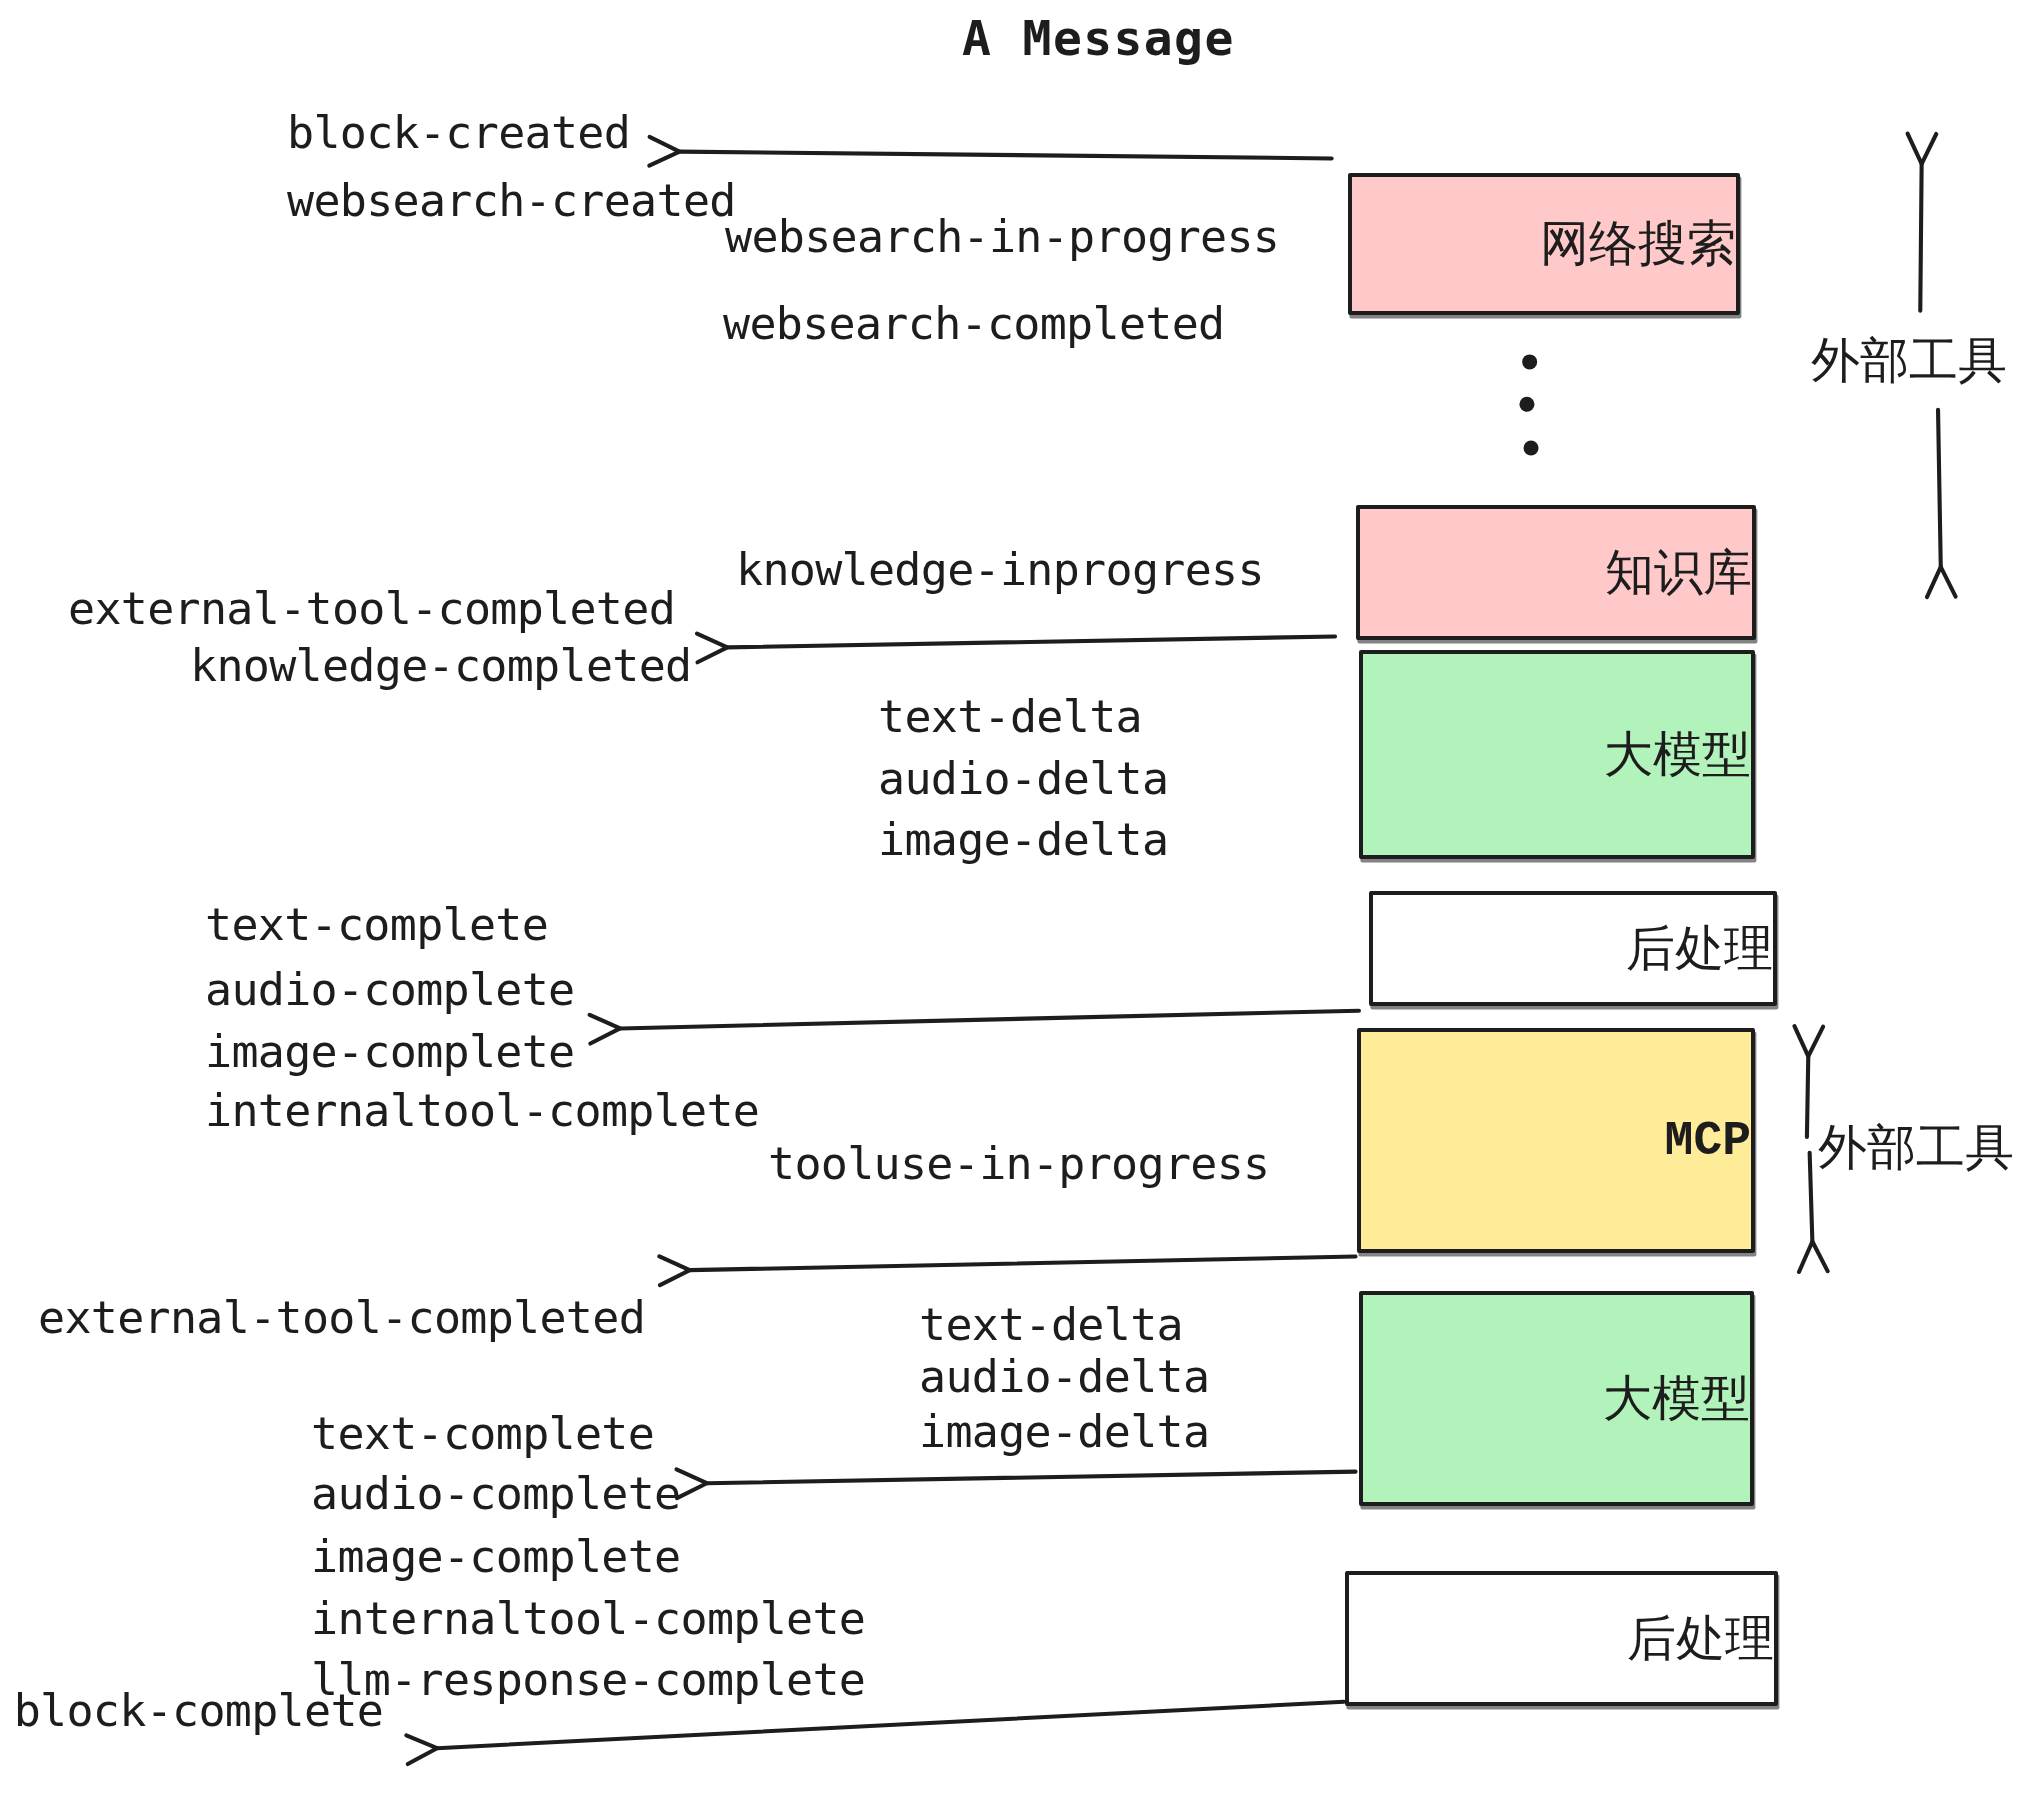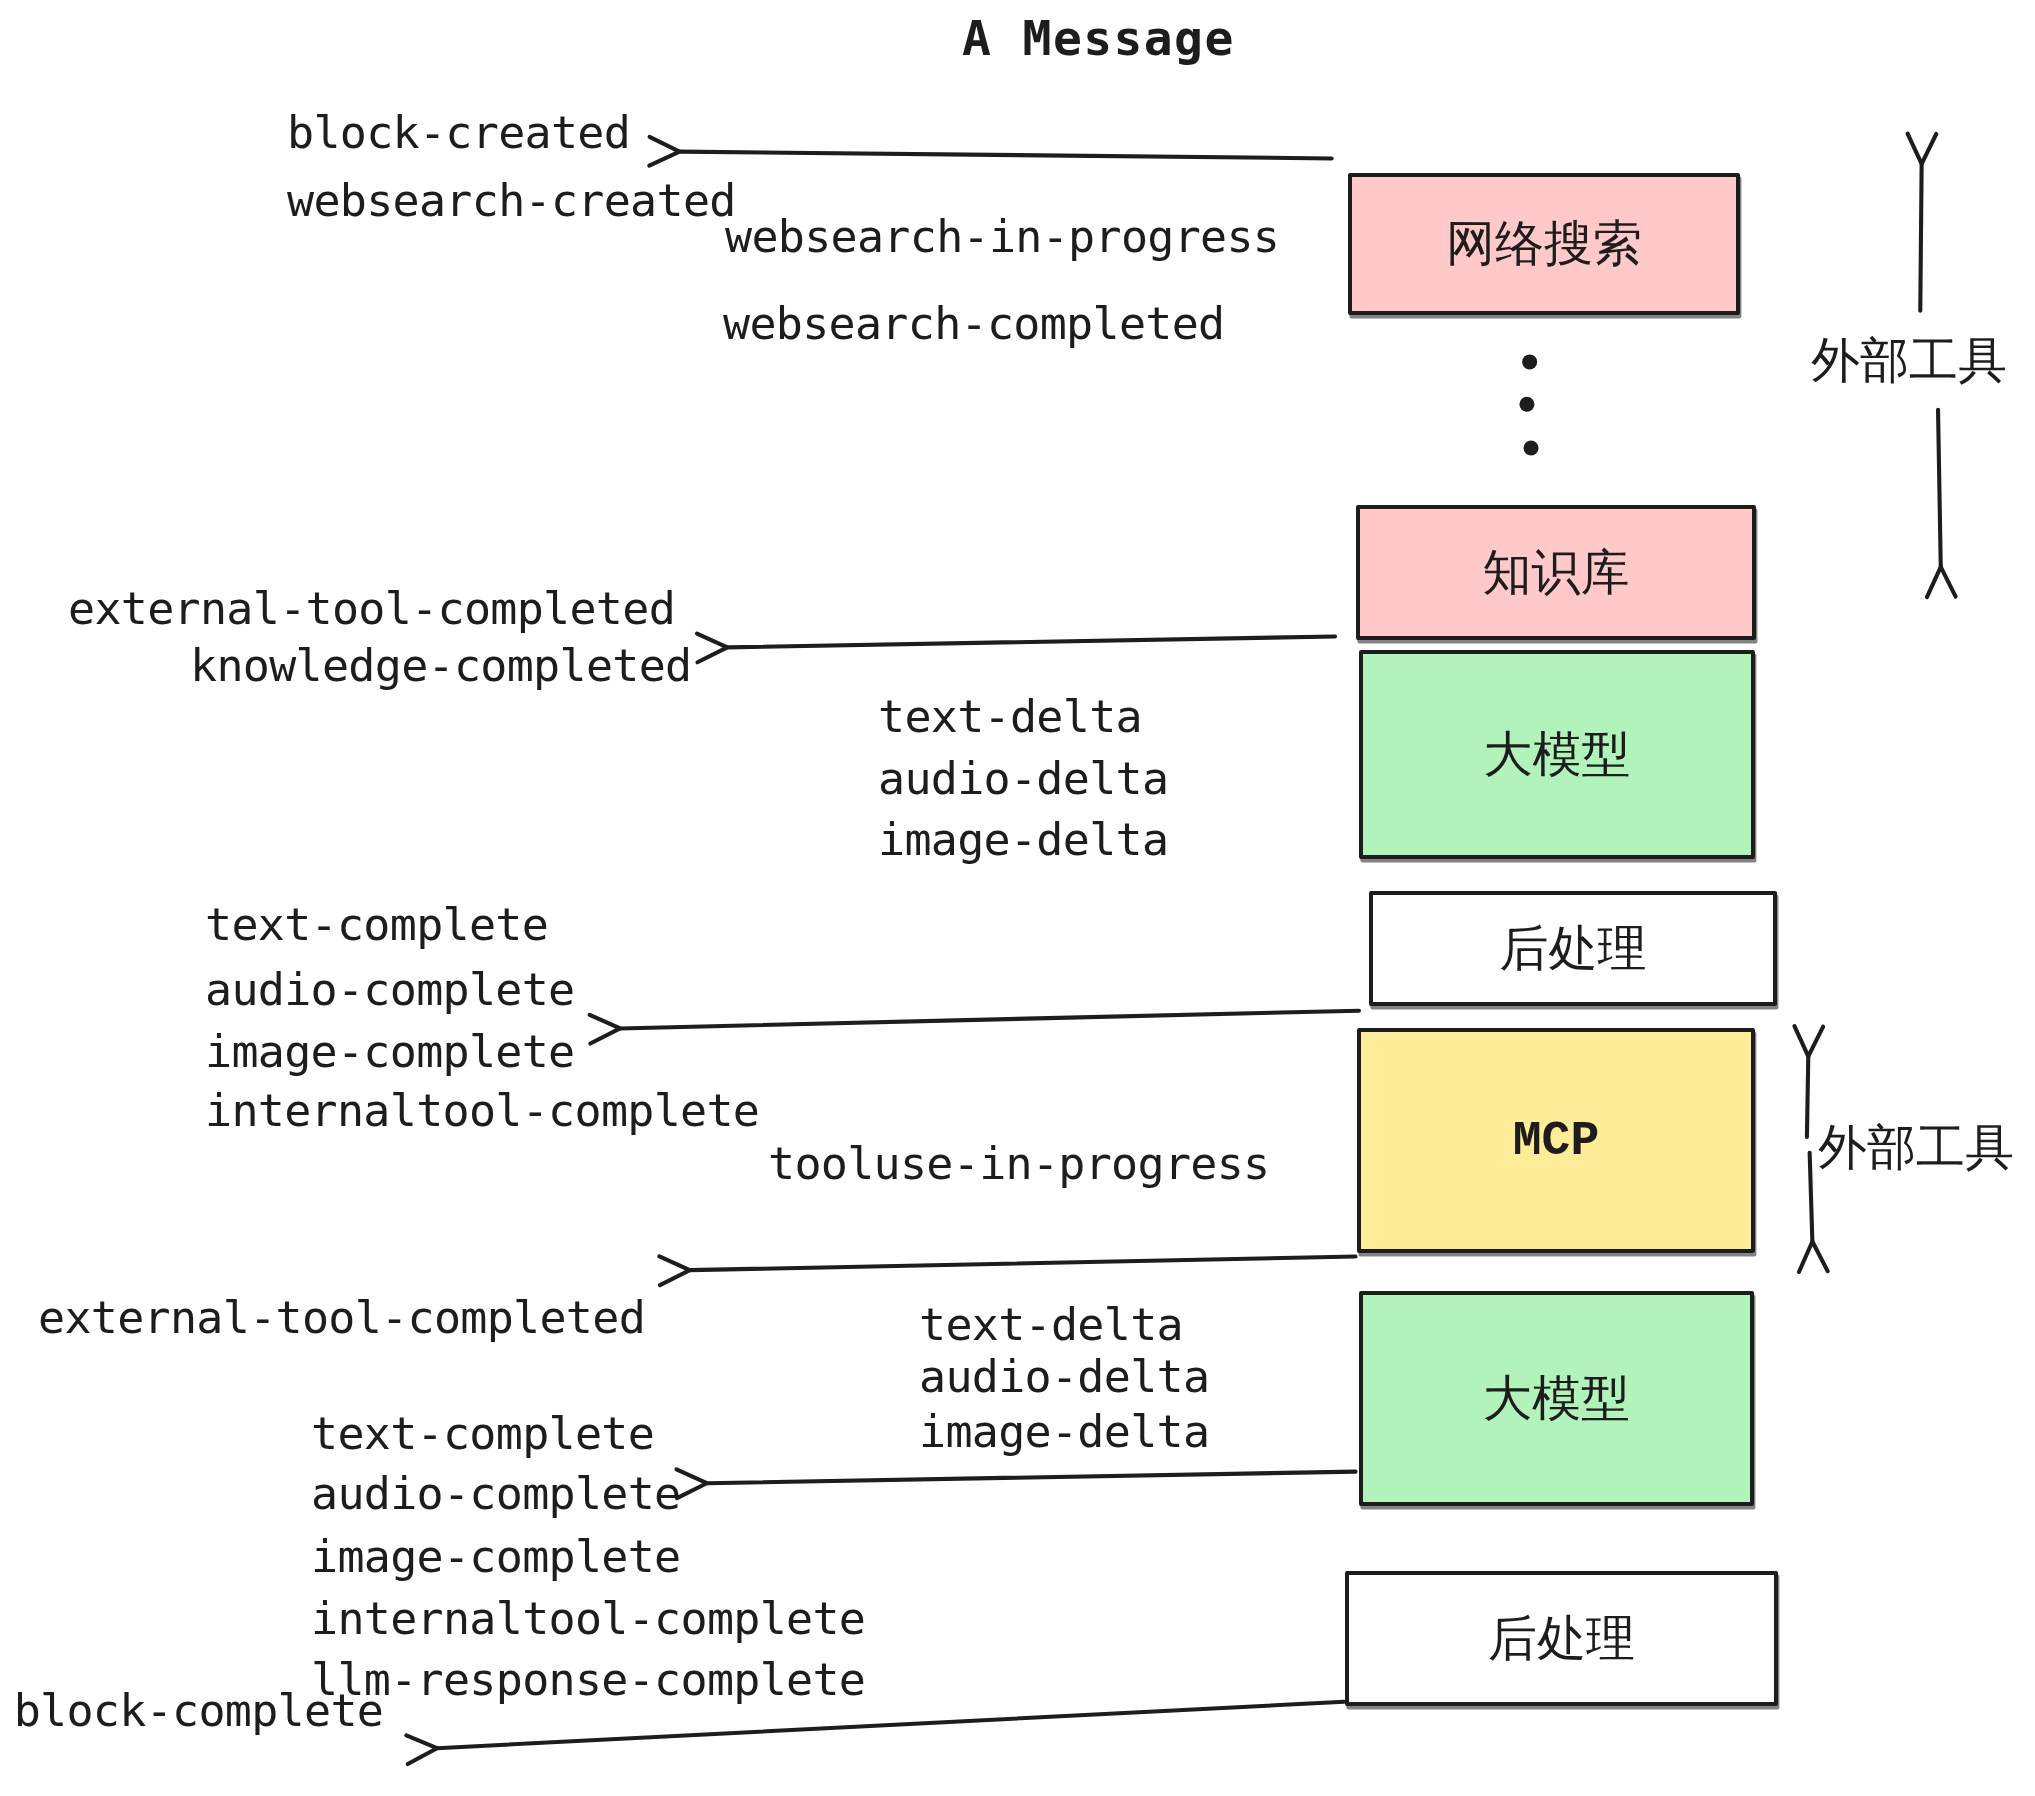--- a/index.html
+++ b/index.html
@@ -34,21 +34,21 @@
     white-space:nowrap;
     line-height:1.05;
     margin-top:8px;
   }
   .box{
     position:absolute;
     border:4.1px solid var(--ink);
     border-radius:2px;
     display:flex;
     align-items:center;
-    justify-content:center;
+    justify-content:flex-end;
     box-shadow:1.4px 3.4px 0 rgba(29,29,29,0.55);
   }
   .box.pink{background:var(--pink);}
   .box.green{background:var(--green);}
   .box.yellow{background:var(--yellow);}
   .box.white{background:var(--white);}
   .cjk{
     font-family:"DejaVu Sans", sans-serif;
     font-size:49px;
     color:var(--ink);
@@ -102,20 +102,21 @@
     <circle cx="2236" cy="592" r="11" fill="#1d1d1d"></circle>
     <circle cx="2242" cy="656" r="11" fill="#1d1d1d"></circle>
   </svg>
 
   <div class="title" style="left:962px;top:10.2px;position:absolute;">A Message</div>
 
   <div class="ev" style="left:287px;top:101px">block-created</div>
   <div class="ev" style="left:287px;top:169px">websearch-created</div>
   <div class="ev" style="left:725px;top:205px">websearch-in-progress</div>
   <div class="ev" style="left:723px;top:292px">websearch-completed</div>
+  <div class="ev" style="left:736px;top:538px">knowledge-inprogress</div>
   <div class="ev" style="left:68px;top:577px">external-tool-completed</div>
   <div class="ev" style="left:190px;top:634px">knowledge-completed</div>
 
   <div class="ev" style="left:878px;top:685px">text-delta</div>
   <div class="ev" style="left:878px;top:747px">audio-delta</div>
   <div class="ev" style="left:878px;top:808px">image-delta</div>
 
   <div class="ev" style="left:205px;top:893px">text-complete</div>
   <div class="ev" style="left:205px;top:958px">audio-complete</div>
   <div class="ev" style="left:205px;top:1020px">image-complete</div>

